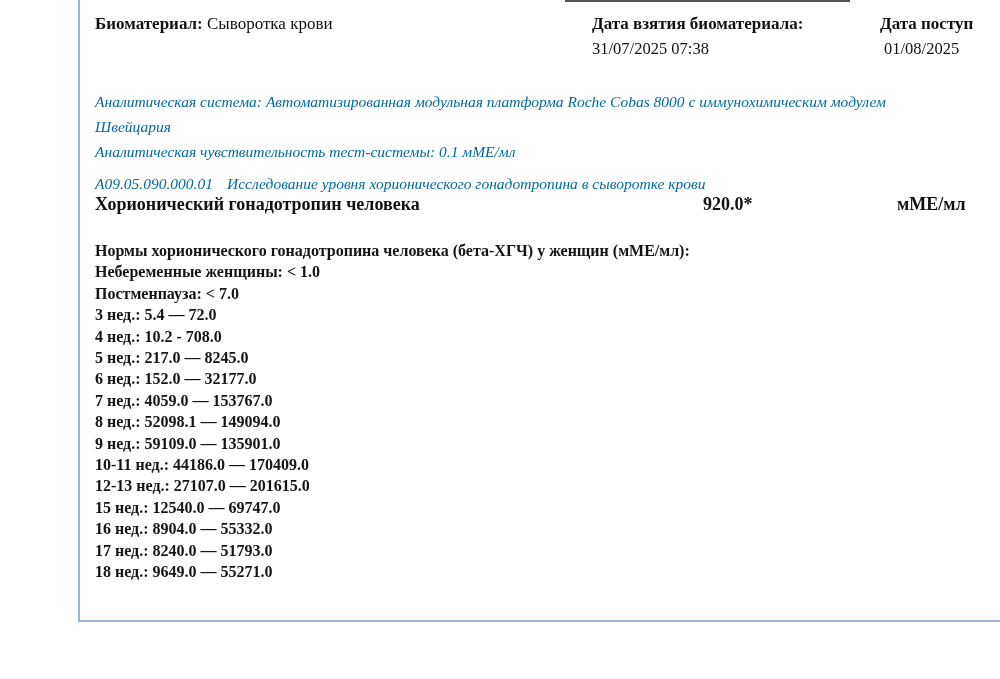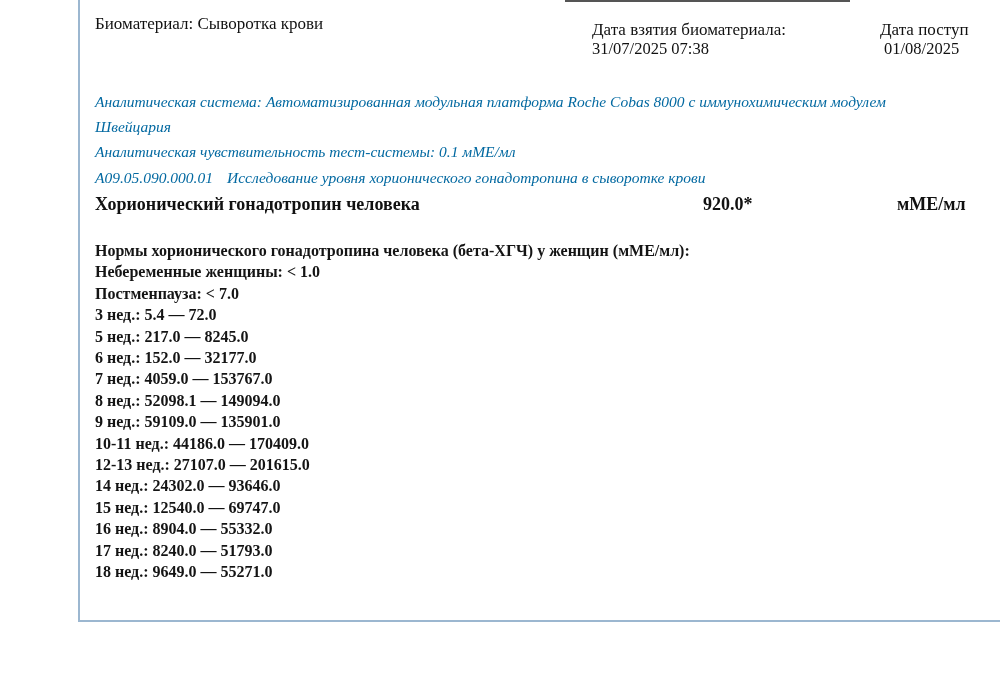--- a/index.html
+++ b/index.html
@@ -28,21 +28,21 @@
   .top-rule {
     position: absolute;
     left: 565px;
     top: 0;
     width: 285px;
     height: 2px;
     background: #555555;
   }
   .abs { position: absolute; }
   .nowrap { white-space: nowrap; }
-  .b { font-weight: normal; margin-top: 6px; }
+  .b { font-weight: bold; }
   .hdr {
     font-size: 17px;
     line-height: 22px;
   }
   .italic {
     font-style: italic;
     font-size: 15.5px;
     color: #0369a1;
   }
   .result-row {
@@ -71,38 +71,38 @@
 <div class="abs hdr b nowrap" style="left:592px; top:13px;">Дата взятия биоматериала:</div>
 <div class="abs nowrap" style="left:592px; top:39px; font-size:16.5px;">31/07/2025 07:38</div>
 
 <div class="abs hdr b nowrap" style="left:880px; top:13px;">Дата поступ</div>
 <div class="abs nowrap" style="left:884px; top:39px; font-size:16.5px;">01/08/2025</div>
 
 <div class="abs italic nowrap" style="left:95px; top:93px;">Аналитическая система: Автоматизированная модульная платформа Roche Cobas 8000 с иммунохимическим модулем</div>
 <div class="abs italic nowrap" style="left:95px; top:118px;font-style:italic;">Швейцария</div>
 <div class="abs italic nowrap" style="left:95px; top:143px;">Аналитическая чувствительность тест-системы: 0.1 мМЕ/мл</div>
 
-<div class="abs italic nowrap" style="left:95px; top:169px;">
+<div class="abs italic nowrap" style="left:95px; top:175px;">
   <span class="svc-code">А09.05.090.000.01</span><span>Исследование уровня хорионического гонадотропина в сыворотке крови</span>
 </div>
 
 <div class="abs result-row nowrap" style="left:95px; top:194px;">Хорионический гонадотропин человека</div>
 <div class="abs result-row nowrap" style="left:703px; top:194px;">920.0*</div>
 <div class="abs result-row nowrap" style="left:897px; top:194px;">мМЕ/мл</div>
 
 <div class="abs norms" style="left:95px; top:240px;font-weight:bold;">
   <div>Нормы хорионического гонадотропина человека (бета-ХГЧ) у женщин (мМЕ/мл):</div>
   <div>Небеременные женщины: &lt; 1.0</div>
   <div>Постменпауза: &lt; 7.0</div>
   <div>3 нед.: 5.4 — 72.0</div>
+  <div>4 нед.: 10.2 - 708.0</div>
   <div>5 нед.: 217.0 — 8245.0</div>
   <div>6 нед.: 152.0 — 32177.0</div>
   <div>7 нед.: 4059.0 — 153767.0</div>
   <div>8 нед.: 52098.1 — 149094.0</div>
   <div>9 нед.: 59109.0 — 135901.0</div>
   <div>10-11 нед.: 44186.0 — 170409.0</div>
   <div>12-13 нед.: 27107.0 — 201615.0</div>
-  <div>14 нед.: 24302.0 — 93646.0</div>
   <div>15 нед.: 12540.0 — 69747.0</div>
   <div>16 нед.: 8904.0 — 55332.0</div>
   <div>17 нед.: 8240.0 — 51793.0</div>
   <div>18 нед.: 9649.0 — 55271.0</div>
 </div>
 
 </body></html>

